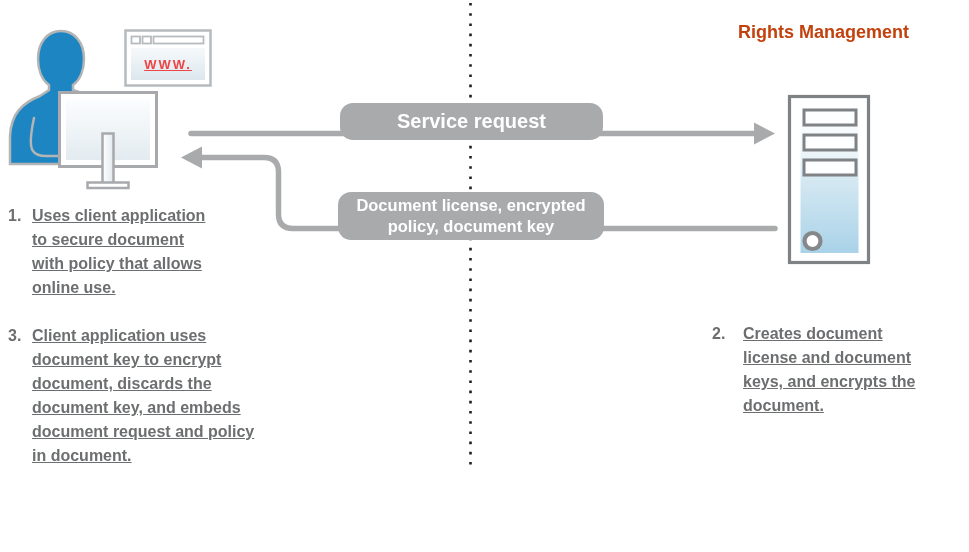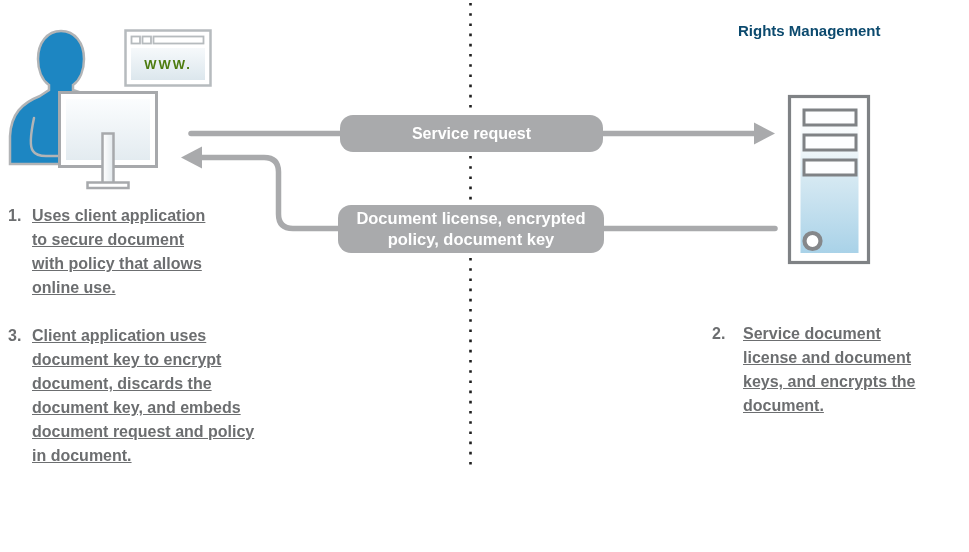--- a/index.html
+++ b/index.html
@@ -3,34 +3,34 @@
 <meta charset="utf-8">
 <style>
   html,body{margin:0;padding:0;background:#ffffff;}
   .canvas{
     position:relative;width:969px;height:552px;background:#ffffff;overflow:hidden;
     font-family:"Liberation Sans",sans-serif;
   }
   .canvas svg{position:absolute;left:0;top:0;}
   .diagram-title{
     position:absolute;left:738px;top:22px;width:200px;
-    font-size:15px;font-weight:bold;color:#0c4a6e;white-space:nowrap;
+    font-size:18px;font-weight:bold;color:#c2410c;white-space:nowrap;
   }
   .www-text{
     position:absolute;left:131px;top:48px;width:74px;height:32px;
     display:flex;align-items:center;justify-content:center;
-    font-size:13px;font-weight:bold;letter-spacing:2px;color:#4d7c0f;
+    font-size:13px;font-weight:bold;letter-spacing:2px;color:#ef4444;text-decoration:underline;
   }
   .pill{
     position:absolute;background:#a9aaac;border-radius:13px;
     display:flex;align-items:center;justify-content:center;text-align:center;
     color:#ffffff;font-weight:bold;white-space:pre-line;
   }
-  .pill.pill-service{left:340px;top:115px;width:263px;height:37px;font-size:16px;}
-  .pill.pill-license{left:338px;top:205px;width:266px;height:48px;font-size:16.5px;line-height:21px;}
+  .pill.pill-service{left:340px;top:103px;width:263px;height:37px;font-size:20px;}
+  .pill.pill-license{left:338px;top:192px;width:266px;height:48px;font-size:16.5px;line-height:21px;}
   .step{
     position:absolute;display:flex;color:#6c6e70;font-weight:bold;
     font-size:16px;line-height:24px;
   }
   .step .num{width:24px;flex:0 0 24px;}
   .step .txt{white-space:pre-line;text-decoration:underline;}
   .step-1{left:8px;top:204px;}
   .step-3{left:8px;top:324px;}
   .step-2{left:712px;top:322px;}
   .step-2 .num{width:31px;flex:0 0 31px;}
@@ -139,19 +139,19 @@
     <div class="txt">Client application uses
 document key to encrypt
 document, discards the
 document key, and embeds
 document request and policy
 in document.</div>
   </div>
 
   <div class="step step-2">
     <div class="num">2.</div>
-    <div class="txt">Service document
+    <div class="txt">Creates document
 license and document
 keys, and encrypts the
 document.</div>
   </div>
 
 </div>
 
 </body></html>

